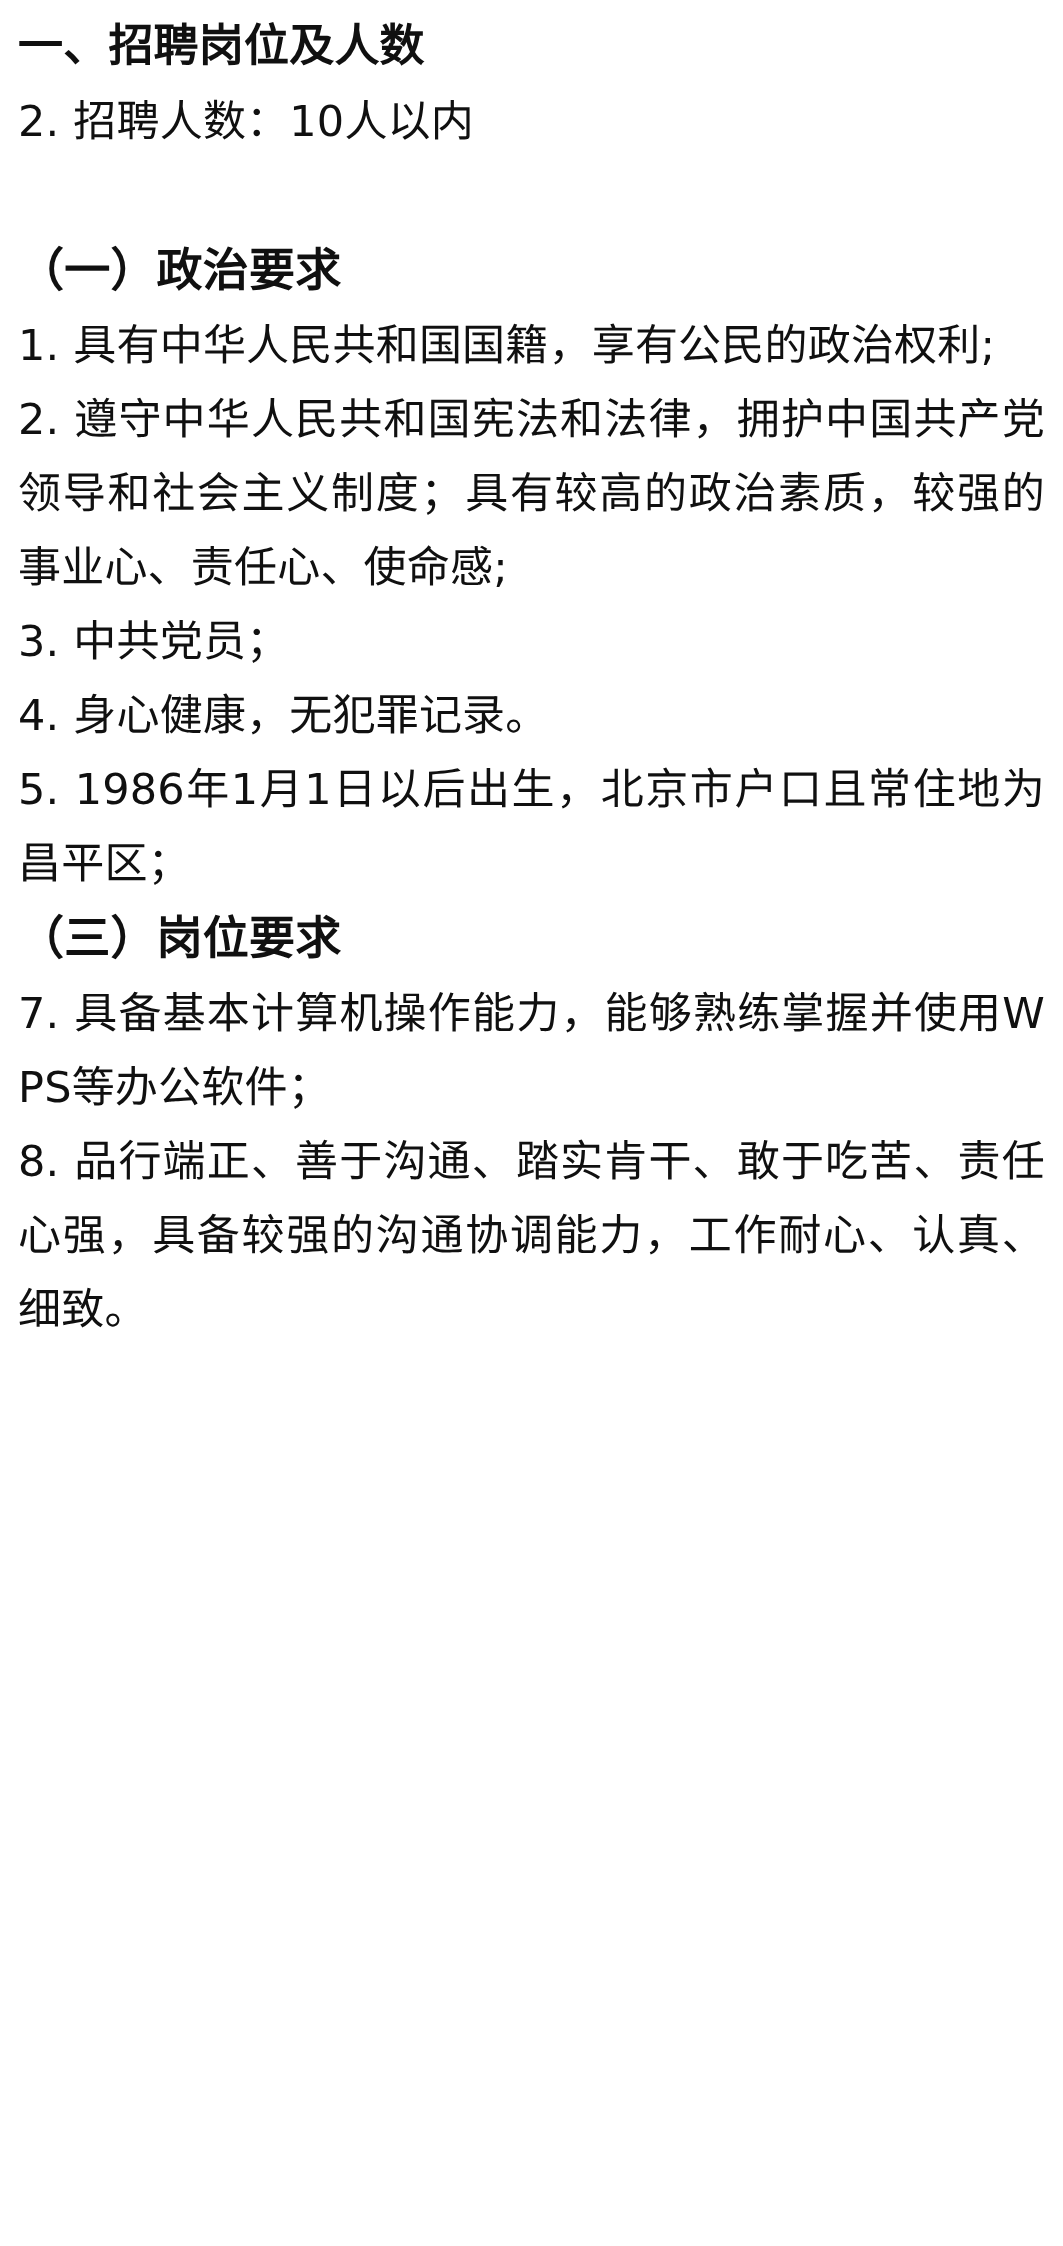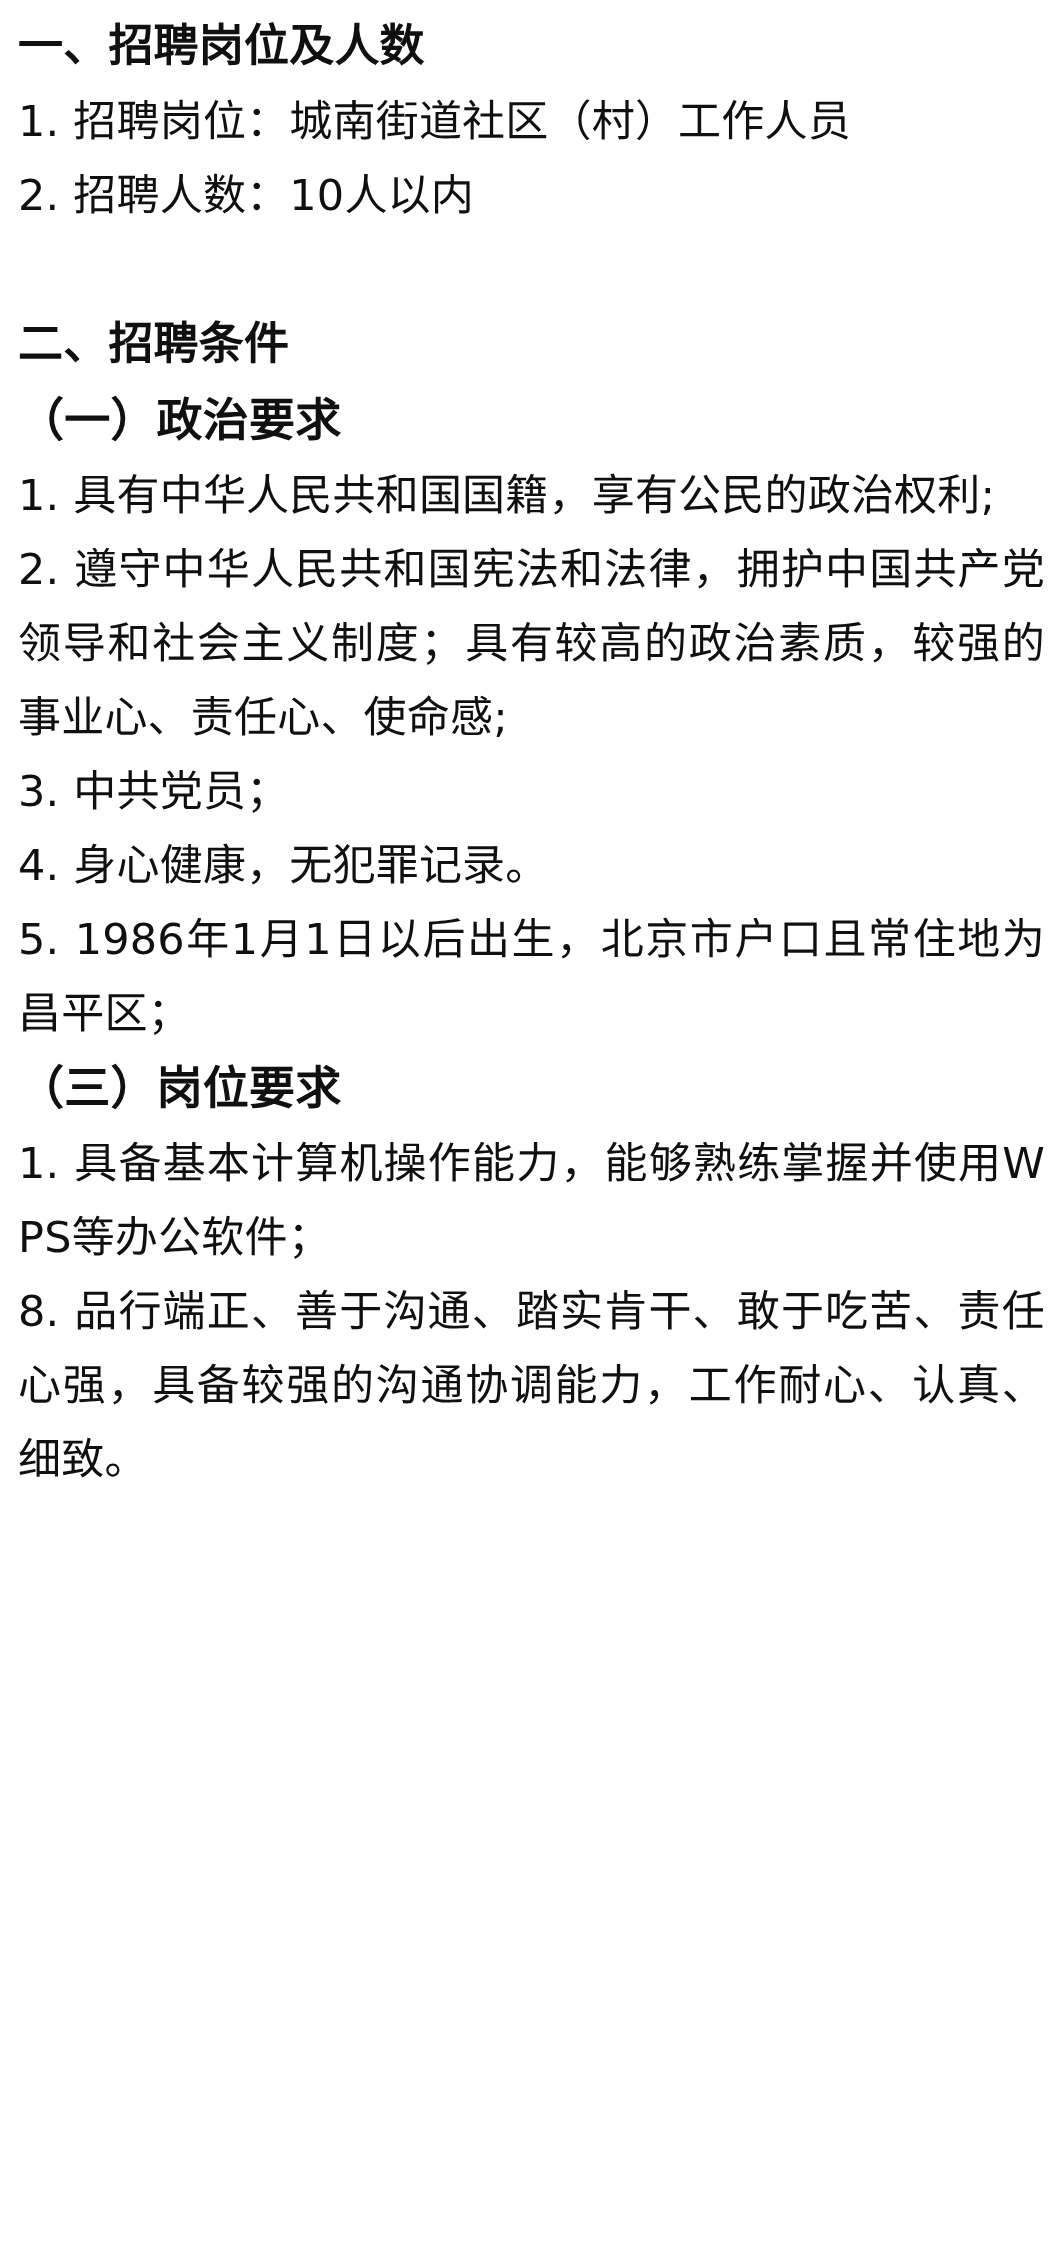--- a/index.html
+++ b/index.html
@@ -49,27 +49,25 @@
   .para, .heading, .subheading {
     word-break: break-all;
   }
 </style>
 </head>
 <body>
 
 <div class="page">
   <div class="doc" id="doc-body">
       <div class="heading">一、招聘岗位及人数</div>
-      <div class="para">1. 招聘岗位：城南街道社区（村）工作人员</div>
       <div class="para">2. 招聘人数：10人以内</div>
       <div class="gap"></div>
-      <div class="heading">二、招聘条件</div>
       <div class="subheading">（一）政治要求</div>
       <div class="para">1. 具有中华人民共和国国籍，享有公民的政治权利;</div>
       <div class="para">2. 遵守中华人民共和国宪法和法律，拥护中国共产党领导和社会主义制度；具有较高的政治素质，较强的事业心、责任心、使命感;</div>
       <div class="para">3. 中共党员；</div>
       <div class="para">4. 身心健康，无犯罪记录。</div>
       <div class="para">5. 1986年1月1日以后出生，北京市户口且常住地为昌平区；</div>
       <div class="subheading">（三）岗位要求</div>
-      <div class="para">1. 具备基本计算机操作能力，能够熟练掌握并使用WPS等办公软件；</div>
+      <div class="para">7. 具备基本计算机操作能力，能够熟练掌握并使用WPS等办公软件；</div>
       <div class="para">8. 品行端正、善于沟通、踏实肯干、敢于吃苦、责任心强，具备较强的沟通协调能力，工作耐心、认真、细致。</div>
     </div>
 </div>
 
 </body></html>

